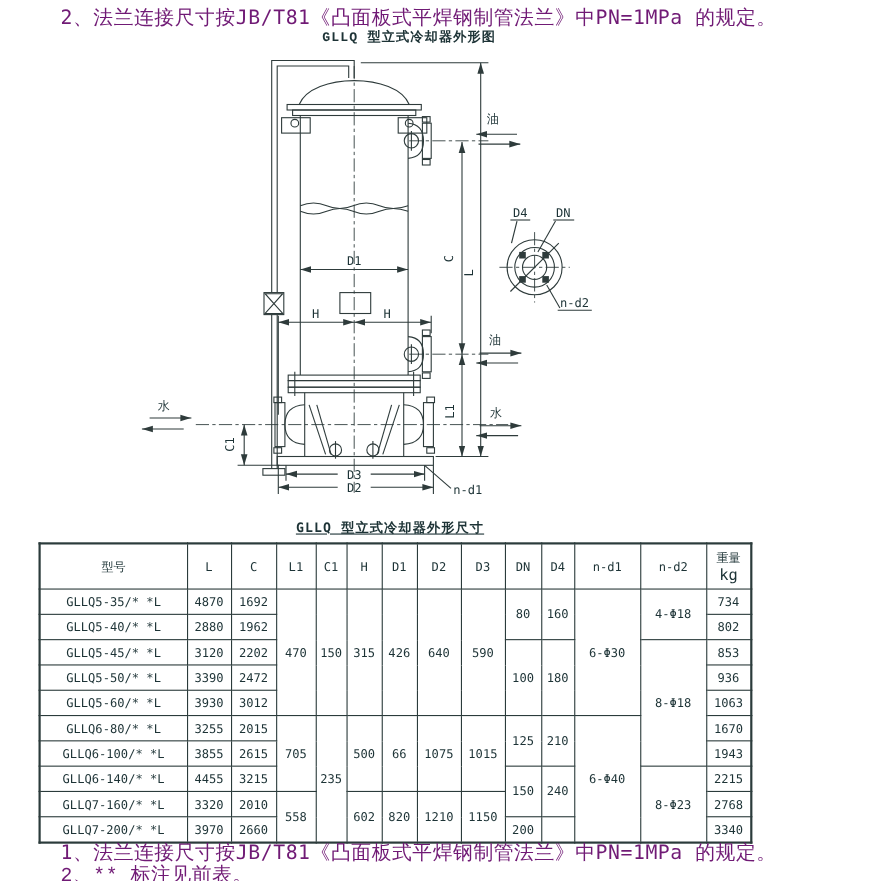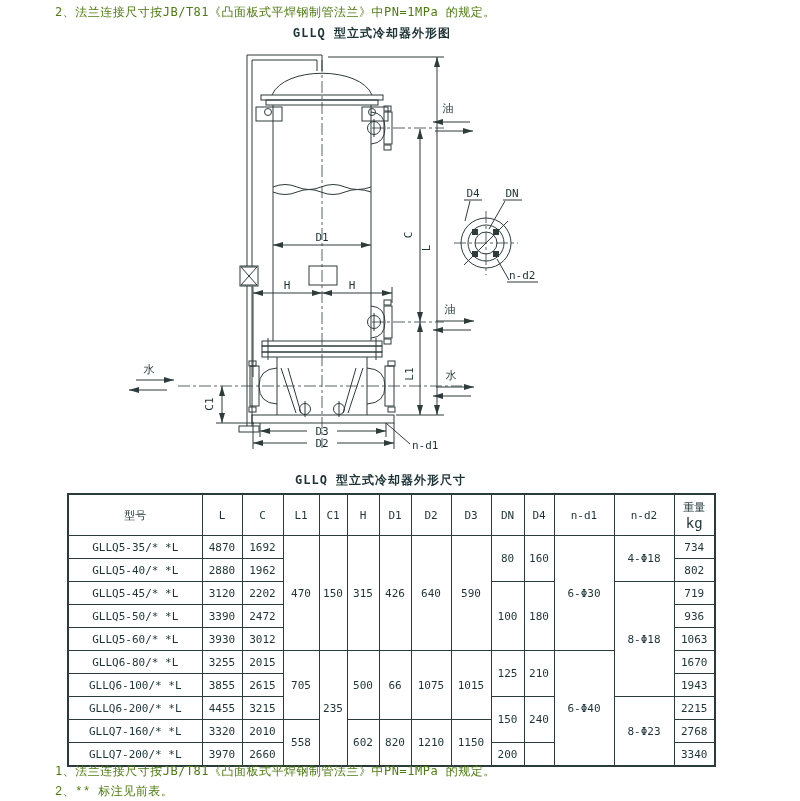--- a/index.html
+++ b/index.html
@@ -1,34 +1,34 @@
 <!DOCTYPE html>
 <html><head>
 <meta charset="utf-8">
 <style>
   html,body{margin:0;padding:0;}
   body{
     width:800px;height:801px;position:relative;background:#ffffff;
     font-family:"DejaVu Sans Mono","Liberation Sans",monospace;
     color:#1d3336;overflow:hidden;
   }
-  .note{position:absolute;font-size:12px;letter-spacing:.5px;white-space:nowrap;color:#4d7c0f;}
+  .note{position:absolute;font-size:18px;letter-spacing:.5px;white-space:nowrap;color:#701a75;}
   .ttl{position:absolute;font-size:12px;letter-spacing:1px;white-space:nowrap;color:#1d3336;font-weight:600;}
   
   #dwg{position:absolute;left:0;top:0;}
   #dwg .s{stroke:#2e3b3b;fill:none;stroke-width:1;}
   #dwg .wf{stroke:#2e3b3b;fill:#ffffff;stroke-width:1;}
   #dwg .cl{stroke:#2e3b3b;fill:none;stroke-width:.8;stroke-dasharray:12 3 3 3;}
   #dwg .fl{fill:#2e3b3b;stroke:none;}
   #dwg text{fill:#1d3336;stroke:none;font-size:11px;text-anchor:middle;
             font-family:"DejaVu Sans Mono","Liberation Sans",monospace;}
   #dwg text.as{text-anchor:start;}
   
   #tblwrap{position:absolute;left:35px;top:493px;}
-  table{border-collapse:collapse;table-layout:fixed;width:647px;border:2px solid #2b3b3b;margin-left:32px;}
+  table{border-collapse:collapse;table-layout:fixed;width:647px;border:2px solid #2b3b3b;}
   th,td{border:1px solid #2b3b3b;text-align:center;vertical-align:middle;
         font-size:11px;padding:0 1px;color:#1d3336;font-weight:normal;
         overflow:hidden;white-space:nowrap;}
   thead th{height:40px;}
   tbody td{height:22px;}
   .wu{font-size:14px;}
 </style>
 </head>
 <body>
 
@@ -184,21 +184,21 @@
   <text x="322" y="435">D3</text>
   <text x="322" y="447">D2</text>
   <text class="as" x="412" y="449">n-d1</text>
   <text x="473" y="197">D4</text>
   <text x="512" y="197">DN</text>
   <text class="as" x="509" y="279">n-d2</text>
 </svg>
 
 <div class="ttl" style="left:293px;top:25px;font-family:Liberation Mono, monospace;">GLLQ 型立式冷却器外形图</div>
 
-<div class="ttl" style="left:295px;top:472px;">GLLQ 型立式冷却器外形尺寸</div>
+<div class="ttl" style="left:269px;top:472px;text-decoration:underline;">GLLQ 型立式冷却器外形尺寸</div>
 
 <div id="tblwrap">
 <table>
   <colgroup>
     <col style="width:134px">
         <col style="width:40px">
         <col style="width:41px">
         <col style="width:36px">
     <col style="width:28px">
         <col style="width:32px">
@@ -255,21 +255,21 @@
       <td>1962</td>
       <td>802</td>
     </tr>
     <tr>
       <td>GLLQ5-45/* *L</td>
       <td>3120</td>
       <td>2202</td>
       <td rowspan="3">100</td>
       <td rowspan="3">180</td>
       <td rowspan="5">8-Φ18</td>
-      <td>719</td>
+      <td>853</td>
     </tr>
     <tr>
       <td>GLLQ5-50/* *L</td>
       <td>3390</td>
       <td>2472</td>
       <td>936</td>
     </tr>
     <tr>
       <td>GLLQ5-60/* *L</td>
       <td>3930</td>
@@ -291,21 +291,21 @@
       <td rowspan="5">6-Φ40</td>
       <td>1670</td>
     </tr>
     <tr>
       <td>GLLQ6-100/* *L</td>
       <td>3855</td>
       <td>2615</td>
       <td>1943</td>
     </tr>
     <tr>
-      <td>GLLQ6-200/* *L</td>
+      <td>GLLQ6-140/* *L</td>
       <td>4455</td>
       <td>3215</td>
       <td rowspan="2">150</td>
       <td rowspan="2">240</td>
       <td rowspan="3">8-Φ23</td>
       <td>2215</td>
     </tr>
     <tr>
       <td>GLLQ7-160/* *L</td>
       <td>3320</td>

